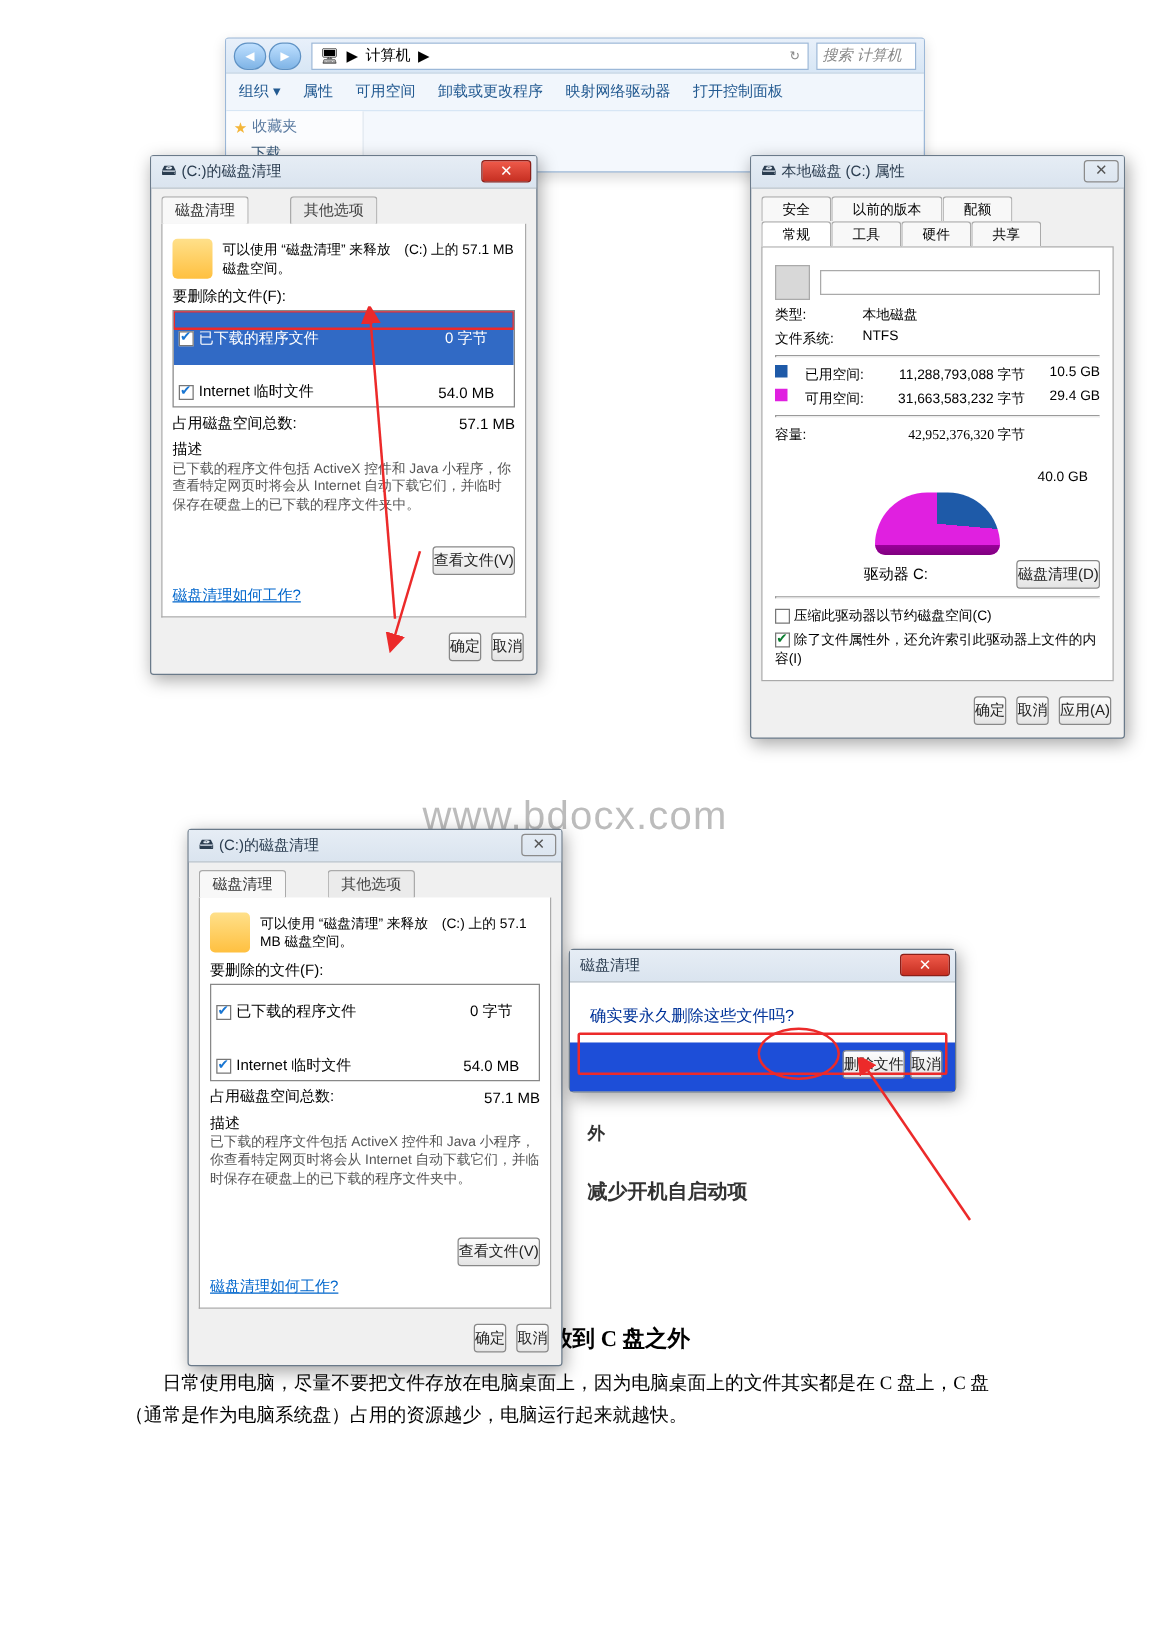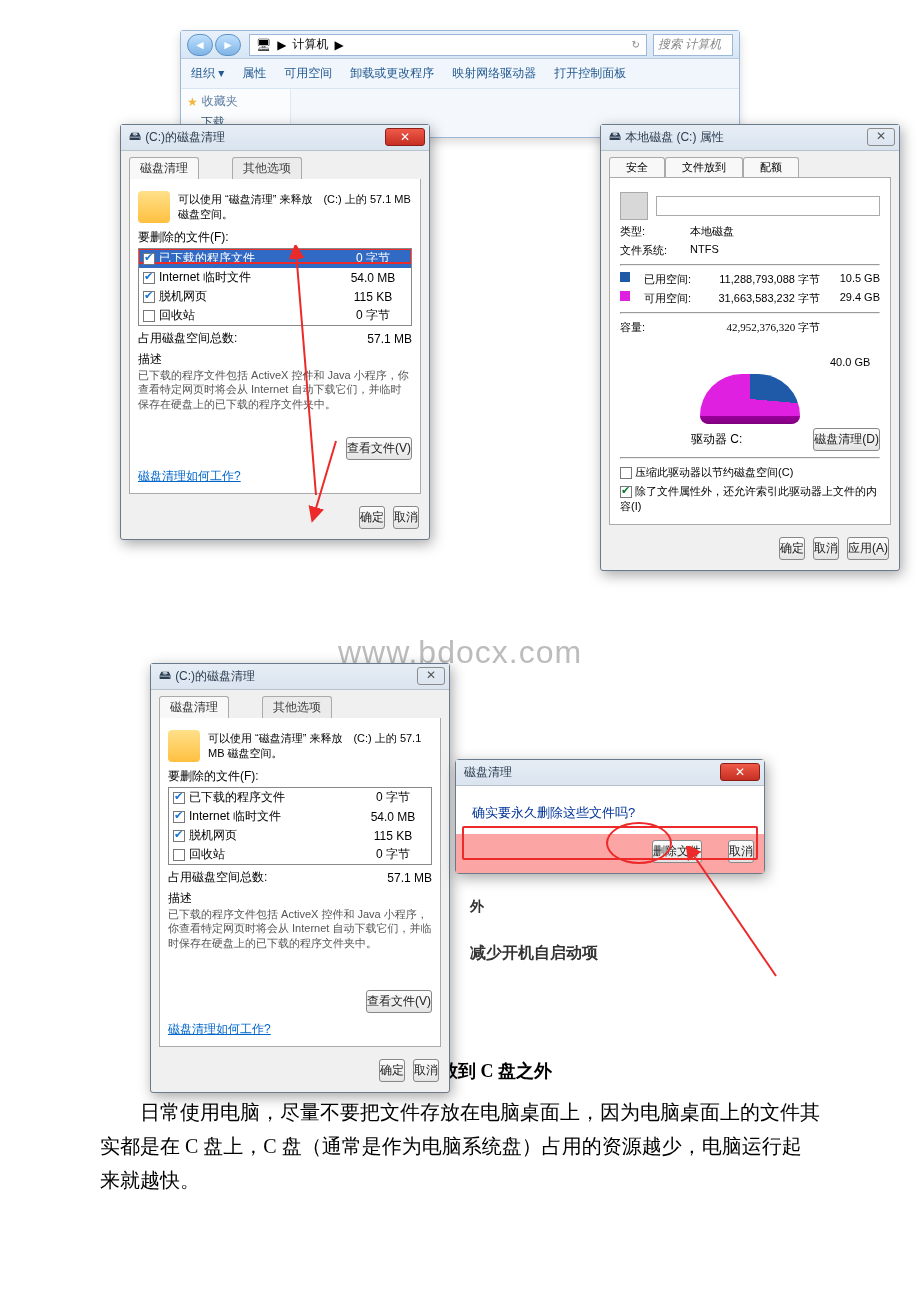--- a/index.html
+++ b/index.html
@@ -146,21 +146,21 @@
   }
   .info-row { display:flex; align-items:center; gap:8px; margin:4px 0;}
   .file-list {
     border: 1px solid #888;
     background: #fff;
     height: 78px;
     overflow: hidden;
   }
   .file-row {
     display: flex; align-items: center;
-    padding: 1px 4px;
+    padding: 13px 4px;
     gap: 4px;
   }
   .file-row .nm { flex:1; }
   .file-row .sz { width: 60px; text-align: center; margin-right:4px;}
   .file-row.sel { background:#316ac5; color:#fff;}
   .desc-box {
     color:#555;
     line-height: 1.3;
     font-size: 11px;
   }
@@ -243,23 +243,23 @@
     box-shadow: 2px 4px 14px rgba(0,0,0,.35);
     width: 310px;
   }
   .confirm-body {
     background:#fff;
     padding: 18px 16px 12px;
     color:#003399;
     font-size: 13px;
   }
   .confirm-foot {
-    display:flex; justify-content:flex-end; gap:26px;
+    display:flex; justify-content:flex-end; gap:4px;
     padding: 6px 10px 10px;
-    background:#fca5a5;
+    background:#1d4ed8;
   }
 
   .ext-text {
     position:absolute;
     color:#333;
     font-size:14px;
     font-weight: bold;
   }
 
   .watermark {
@@ -272,21 +272,21 @@
   }
 
   h2.section {
     text-align:center;
     font-size: 18px;
     font-family: "SimSun", serif;
     margin: 26px 0 12px;
     font-weight: bold;
   }
   p.body-text {
-    font-size: 20px;
+    font-size: 15px;
     font-family: "SimSun", serif;
     text-indent: 2em;
     line-height: 1.7;
     margin: 0 40px;
   }
 
   .chk { width:12px; height:12px; border:1px solid #777; display:inline-block; vertical-align:middle; background:#fff; position:relative;}
   .chk.on::after { content:'✔'; position:absolute; top:-3px; left:0; color:#1976d2; font-size:11px;}
   .chk.green::after { color:#0a7c2f; }
   .arrow-dn { color:#888; font-size:10px;}
@@ -406,22 +406,28 @@
   </div>
 
   <div class="dialog" style="right:-110px; top:94px; width:300px;">
     <div class="dlg-title">
       <span>🖴</span>
       <span style="margin-left:4px;">本地磁盘 (C:) 属性</span>
       <div class="dlg-close-x">✕</div>
     </div>
     <div class="prop-tabs">
       <div class="prop-tab">安全</div>
-      <div class="prop-tab">文件放到</div>
+      <div class="prop-tab">以前的版本</div>
       <div class="prop-tab">配额</div>
+    </div>
+    <div class="prop-tabs" style="padding-top:0;">
+      <div class="prop-tab" style="background:#fff;">常规</div>
+      <div class="prop-tab">工具</div>
+      <div class="prop-tab">硬件</div>
+      <div class="prop-tab">共享</div>
     </div>
     <div class="prop-body">
       <div class="info-row">
         <div style="width:28px;height:28px;background:#d8d8d8;border:1px solid #aaa;"></div>
         <div style="flex:1;border:1px solid #aaa;height:20px;background:#fff;"></div>
       </div>
       <div class="prop-row">
             <span class="lbl">类型:</span>
             <span>本地磁盘</span>
           </div>

